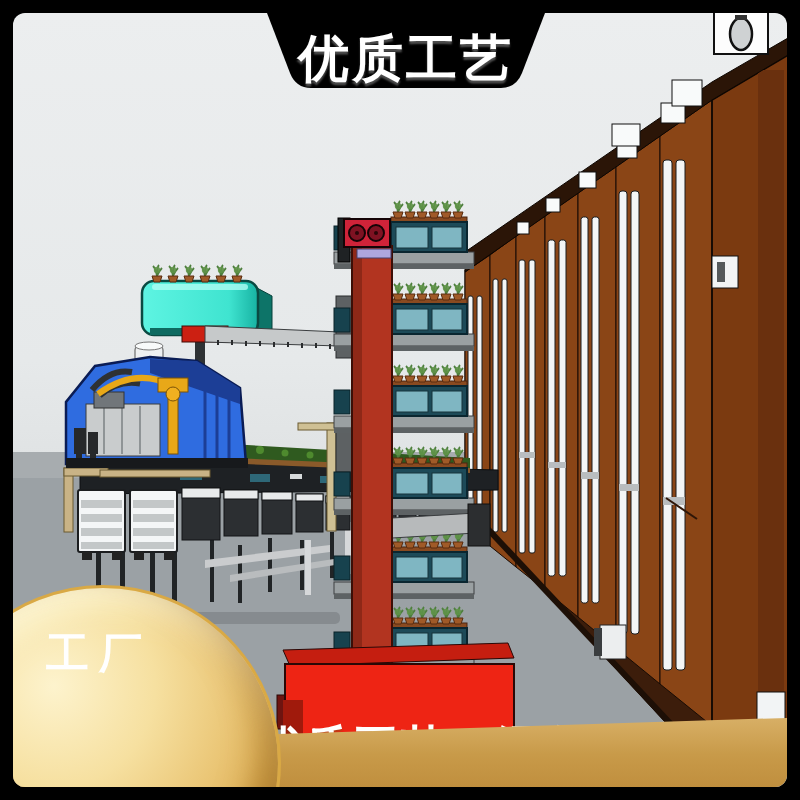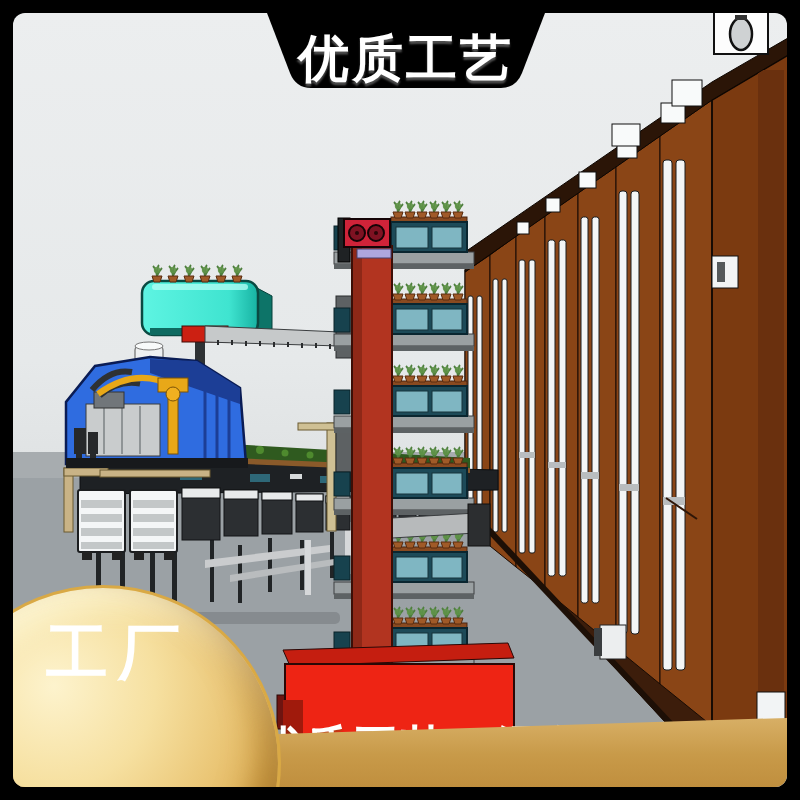--- a/index.html
+++ b/index.html
@@ -19,21 +19,21 @@
       -webkit-clip-path:polygon(0 38%,100% 4%,100% 100%,0 100%);
       clip-path:polygon(0 38%,100% 4%,100% 100%,0 100%);}
   .bottom-banner-text{position:absolute;left:150px;right:8px;bottom:8px;display:flex;
       justify-content:center;gap:44px;font-size:46px;font-weight:bold;color:#fff;
       letter-spacing:2px;text-shadow:0 2px 2px rgba(120,90,20,.45);}
   
   .badge{position:absolute;left:-88px;top:572px;width:350px;height:350px;border-radius:50%;z-index:5;
       background:radial-gradient(circle at 36% 28%,#fdf3cd 0%,#f6e0a0 30%,#e6bc66 62%,#cf9a38 82%,#b07714 100%);
       border:3px solid #d9a945;
       box-shadow:inset -16px -20px 34px rgba(130,75,0,.5),inset 12px 16px 30px rgba(255,252,225,.75);}
-  .badge-text{position:absolute;left:118px;top:22px;color:#fff;font-weight:bold;font-size:62px;
+  .badge-text{position:absolute;left:118px;top:22px;color:#fff;font-weight:bold;font-size:43px;
       line-height:86px;letter-spacing:10px;white-space:nowrap;text-align:center;}
 </style>
 </head>
 <body>
 
 <div class="frame">
   <div class="content">
 
     <svg class="scene" viewBox="13 13 774 774" xmlns="http://www.w3.org/2000/svg">
       <defs>

